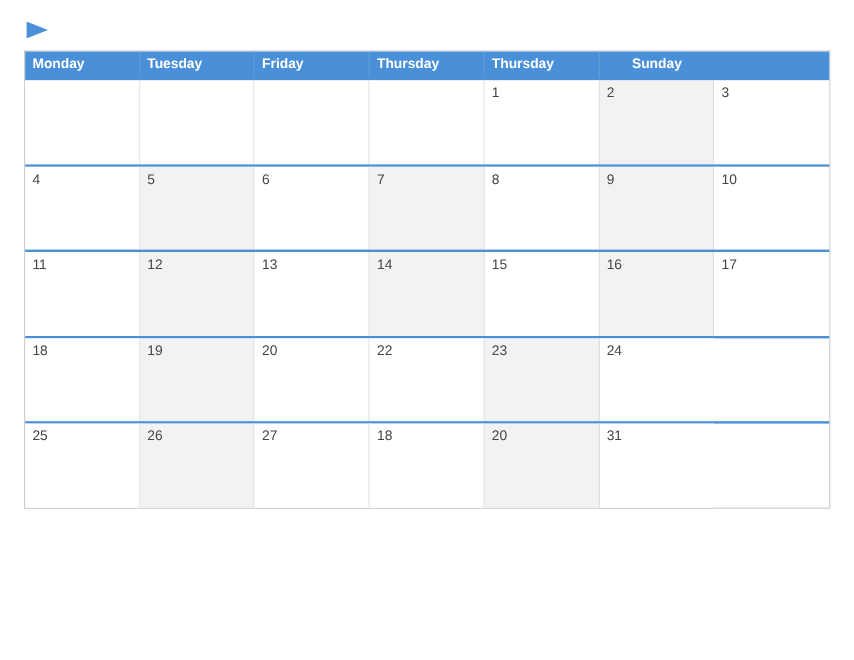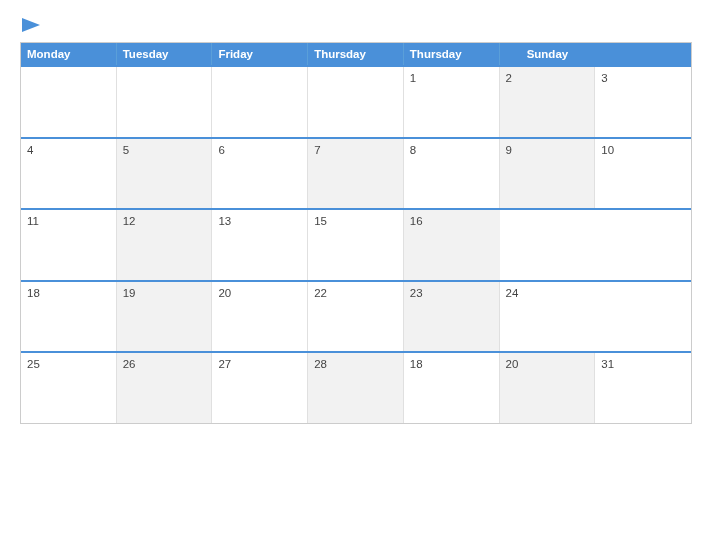--- a/index.html
+++ b/index.html
@@ -174,35 +174,36 @@
           <div class="cal-cell"><span class="day-num">6</span></div>
           <div class="cal-cell shaded"><span class="day-num">7</span></div>
           <div class="cal-cell"><span class="day-num">8</span></div>
           <div class="cal-cell shaded"><span class="day-num">9</span></div>
           <div class="cal-cell"><span class="day-num">10</span></div>
         </div>
         <div class="cal-week">
           <div class="cal-cell"><span class="day-num">11</span></div>
           <div class="cal-cell shaded"><span class="day-num">12</span></div>
           <div class="cal-cell"><span class="day-num">13</span></div>
+          <div class="cal-cell shaded"><span class="day-num">14</span></div>
           <div class="cal-cell"><span class="day-num">15</span></div>
           <div class="cal-cell shaded"><span class="day-num">16</span></div>
+          <div class="cal-cell"><span class="day-num">17</span></div>
         </div>
         <div class="cal-week">
           <div class="cal-cell"><span class="day-num">18</span></div>
           <div class="cal-cell shaded"><span class="day-num">19</span></div>
           <div class="cal-cell"><span class="day-num">20</span></div>
           <div class="cal-cell"><span class="day-num">22</span></div>
           <div class="cal-cell shaded"><span class="day-num">23</span></div>
           <div class="cal-cell"><span class="day-num">24</span></div>
         </div>
         <div class="cal-week">
           <div class="cal-cell"><span class="day-num">25</span></div>
           <div class="cal-cell shaded"><span class="day-num">26</span></div>
           <div class="cal-cell"><span class="day-num">27</span></div>
-          <div class="cal-cell shaded"><span class="day-num">28</span></div>
           <div class="cal-cell"><span class="day-num">18</span></div>
           <div class="cal-cell shaded"><span class="day-num">20</span></div>
           <div class="cal-cell"><span class="day-num">31</span></div>
         </div>
       </div>
   </div>
 </div>
 
 </body></html>

